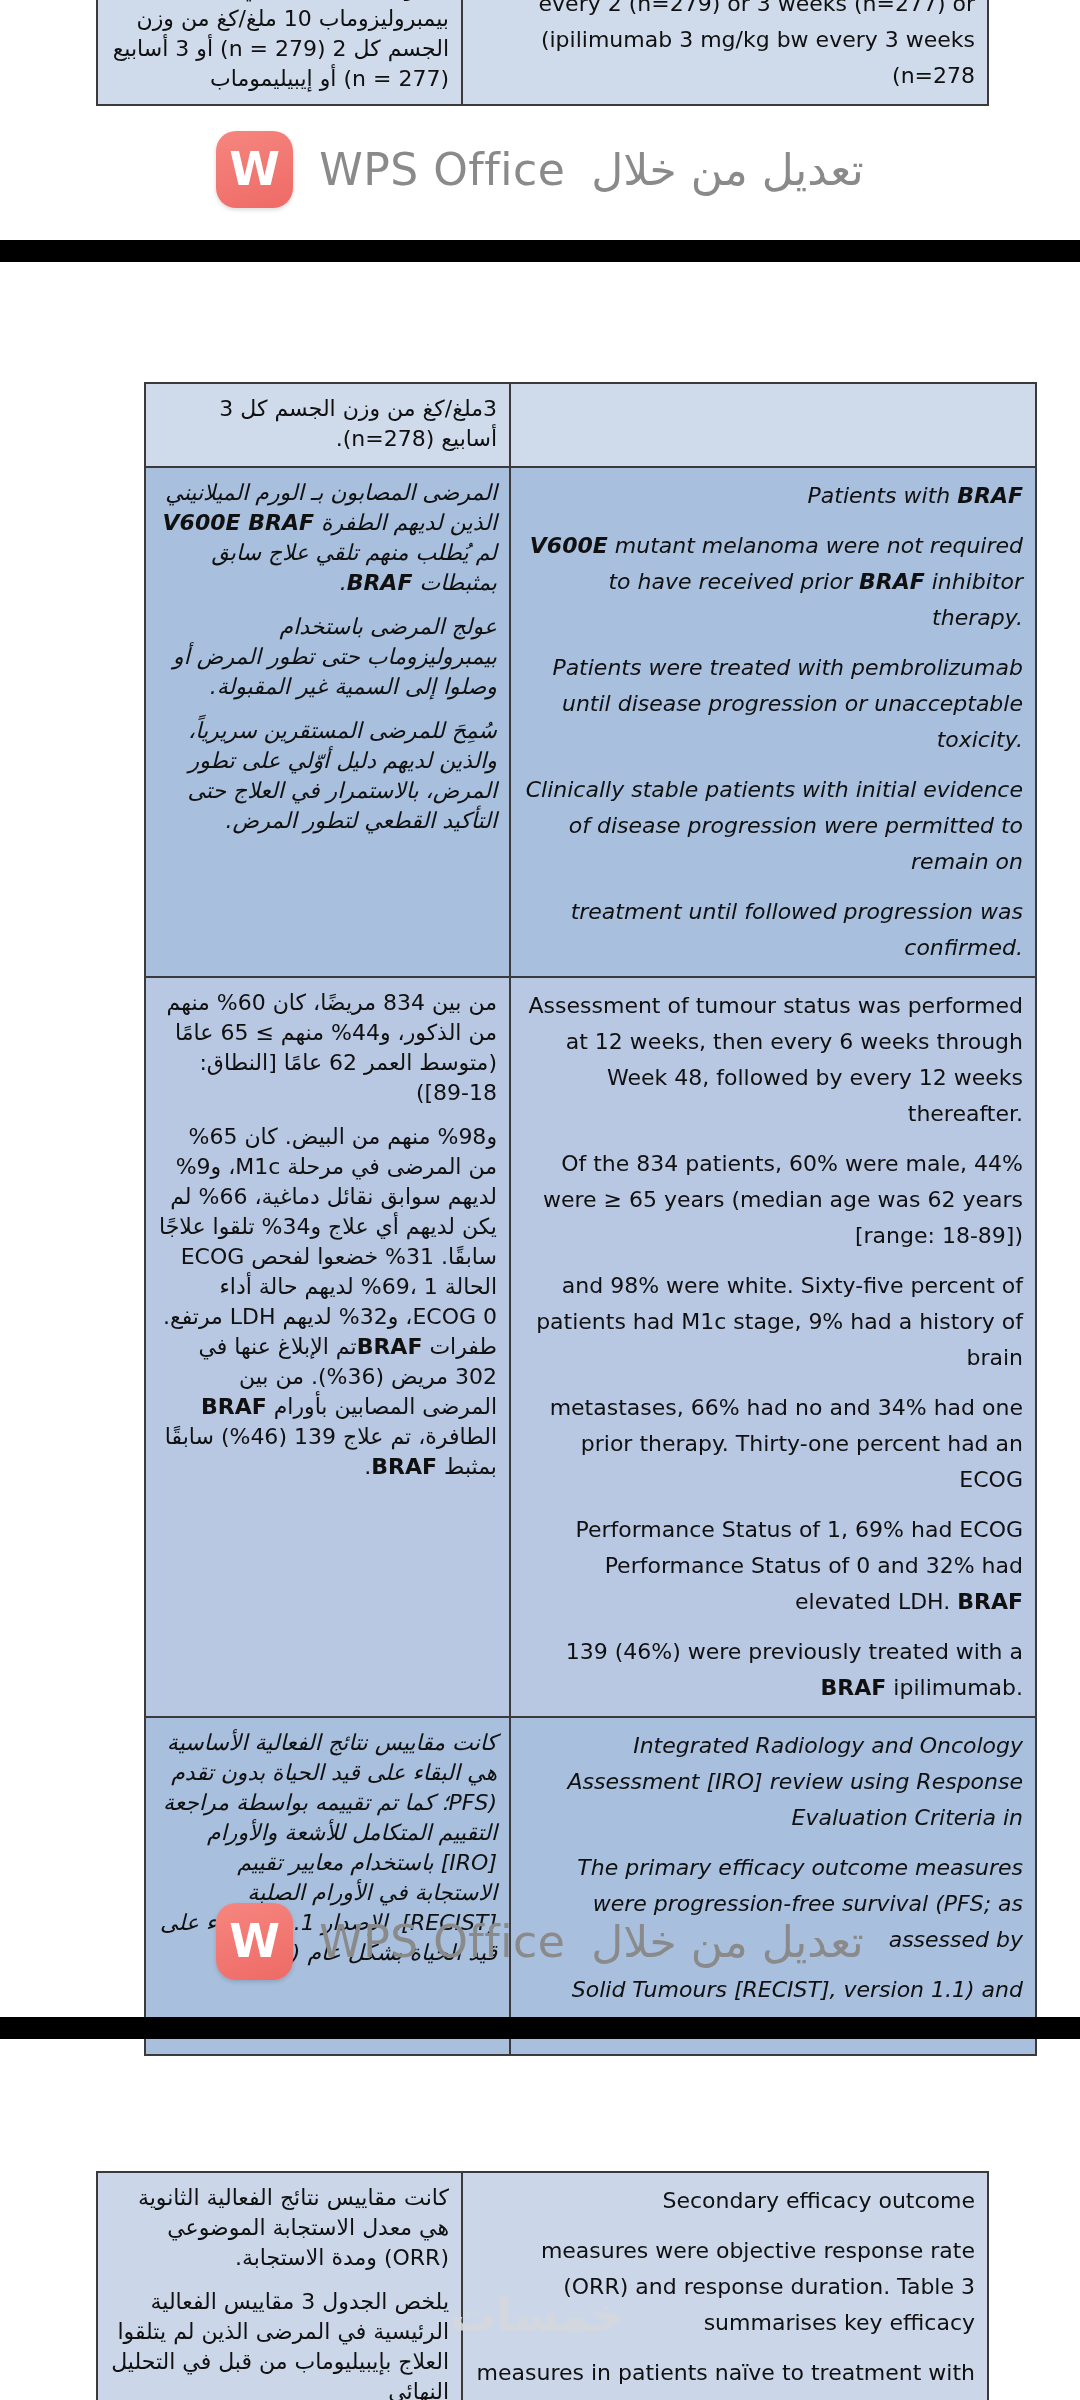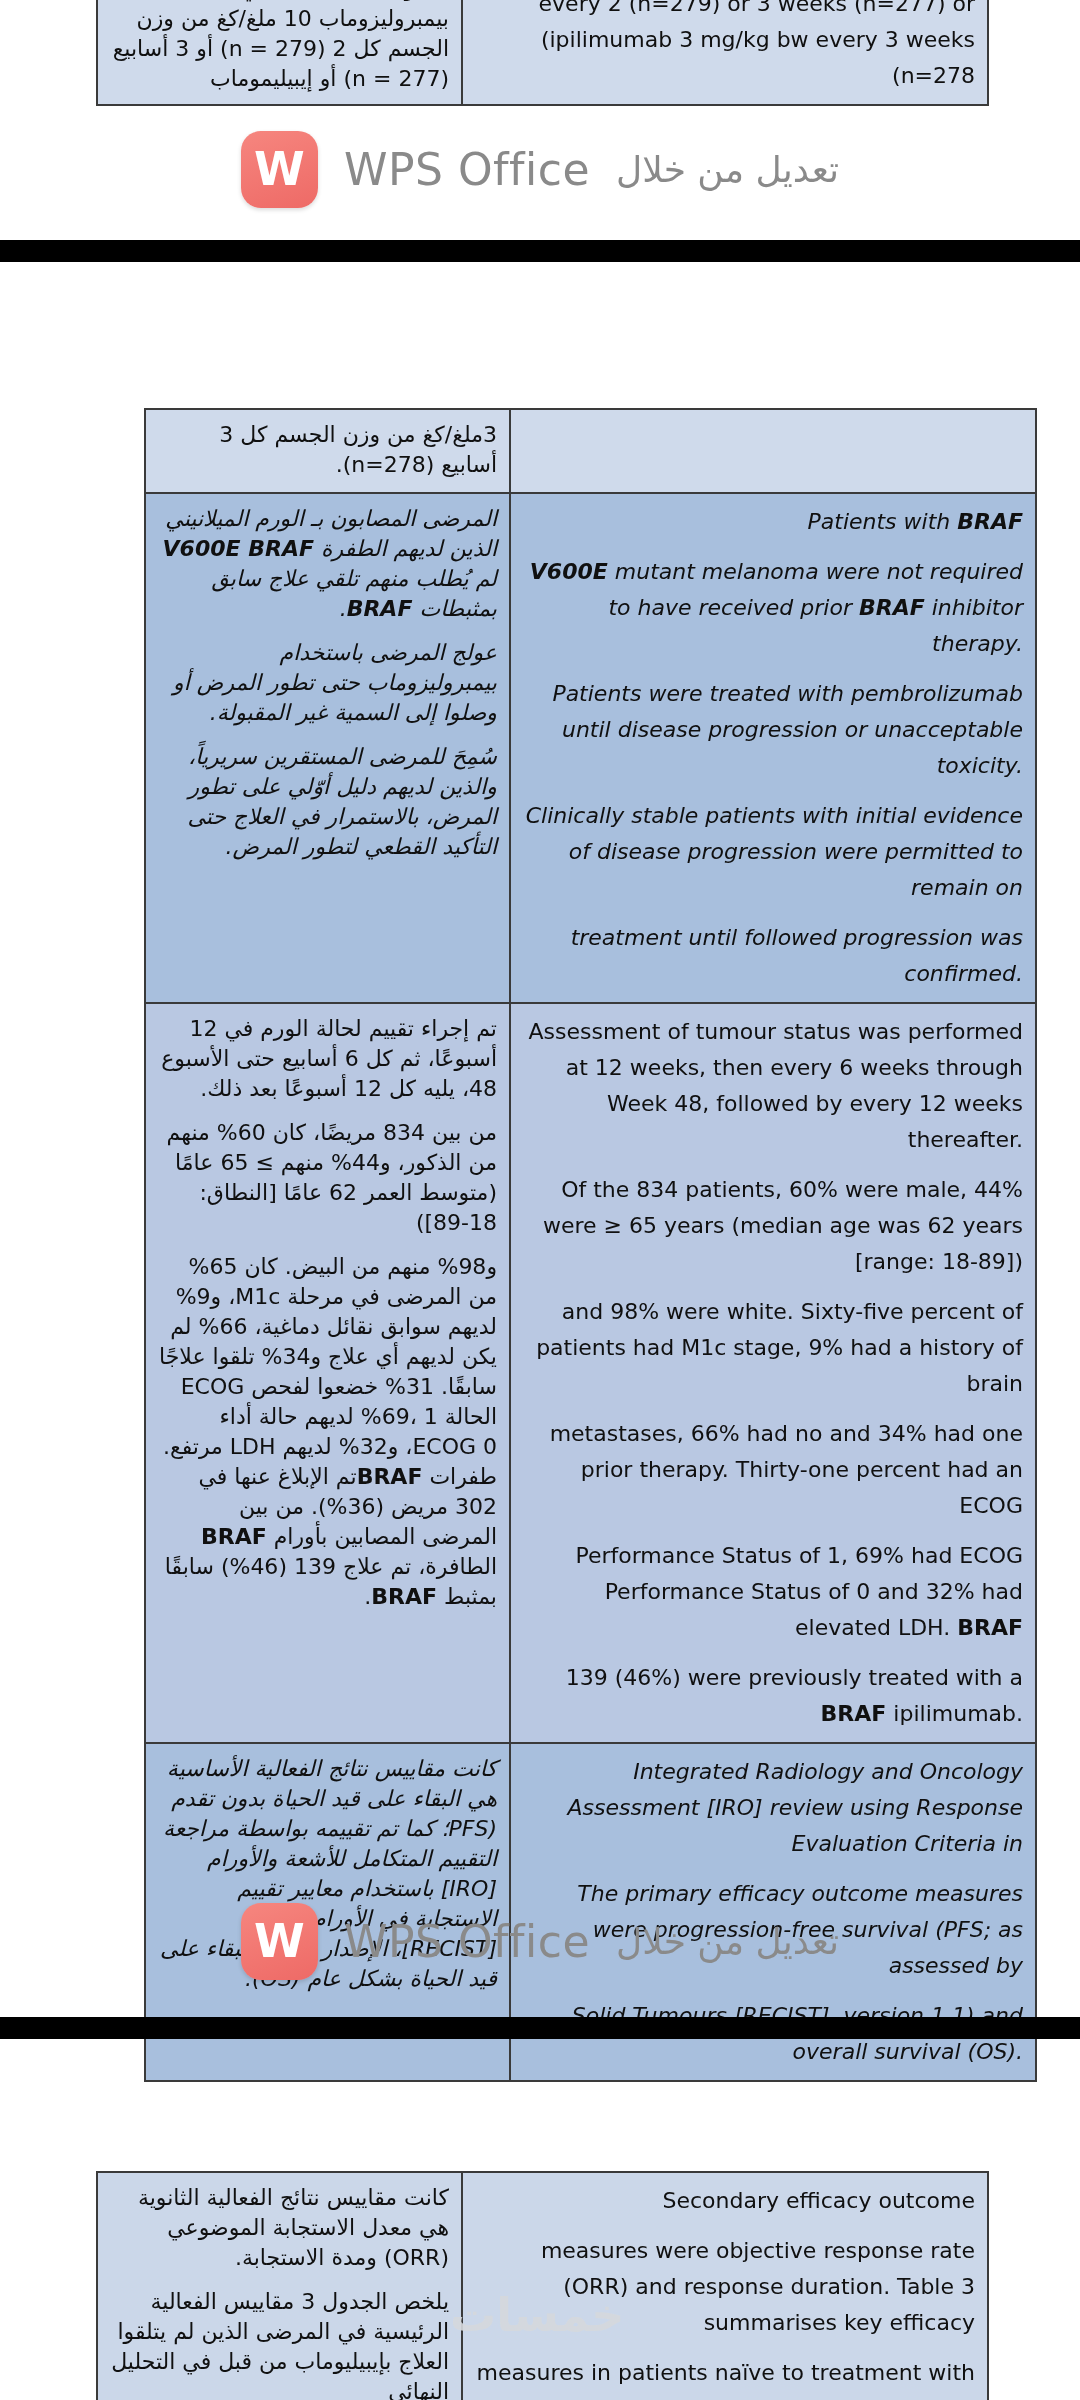--- a/index.html
+++ b/index.html
@@ -8,21 +8,21 @@
 
   
   .bar{position:absolute;left:0;width:1080px;height:22px;background:var(--separator,#000);}
 
   
   .banner{position:absolute;left:0;width:1080px;height:78px;display:flex;align-items:center;justify-content:center;gap:26px;}
   .logo{width:77px;height:77px;border-radius:20px;background:linear-gradient(160deg,#f6867f,var(--logo-pink,#ee6a66));
         display:flex;align-items:center;justify-content:center;box-shadow:0 2px 4px rgba(0,0,0,0.15);}
   .logo span{color:#ffffff;font-size:46px;font-weight:bold;line-height:1;}
   .brand{color:var(--brand-gray,#8a8a8a);font-size:44px;letter-spacing:0.5px;}
-  .tagline{color:var(--brand-gray,#8a8a8a);font-size:36px;direction:rtl;}
+  .tagline{color:var(--brand-gray,#8a8a8a);font-size:44px;direction:rtl;}
 
   
   .tbl{position:absolute;left:96px;width:893px;}
   .trow{display:flex;align-items:stretch;}
   .trow + .trow{margin-top:-2px;}
   .cell{border:2px solid var(--border,#3a3a3a);box-sizing:border-box;padding:10px 12px;color:#101010;}
   .cell.ar{width:367px;direction:rtl;text-align:right;font-size:22px;line-height:30px;}
   .cell.en{width:528px;margin-left:-2px;direction:ltr;text-align:right;font-size:22px;line-height:36px;}
   .cell p{margin:0 0 14px 0;}
   .cell p:last-child{margin-bottom:0;}
@@ -65,21 +65,21 @@
   <div class="banner" style="top:130px;">
     <div class="logo">
         <span>W</span>
       </div>
     <span class="brand">WPS Office</span>
     <span class="tagline">تعديل من خلال</span>
   </div>
 
   <div class="bar" style="top:240px;"></div>
 
-  <div class="tbl" style="top:408px;padding-left:48px;">
+  <div class="tbl" style="top:382px;padding-left:48px;">
     <div class="trow r0">
       <div class="cell ar bg-light">
           <p><span>3ملغ/كغ من وزن الجسم كل 3 أسابيع (n=278).</span></p>
         </div>
       <div class="cell en bg-light"></div>
     </div>
     <div class="trow r1">
       <div class="cell ar bg-dark">
           <p><span>المرضى المصابون بـ الورم الميلانيني الذين لديهم الطفرة </span><b>V600E BRAF</b><span> لم يُطلب منهم تلقي علاج سابق بمثبطات </span><b>BRAF</b><span>.</span></p>
           <p><span>عولج المرضى باستخدام بيمبروليزوماب حتى تطور المرض أو وصلوا إلى السمية غير المقبولة.</span></p>
@@ -88,21 +88,20 @@
       <div class="cell en bg-dark">
           <p><span>Patients with </span><b>BRAF</b></p>
           <p><b>V600E</b><span> mutant melanoma were not required to have received prior </span><b>BRAF</b><span> inhibitor therapy.</span></p>
           <p><span>Patients were treated with pembrolizumab until disease progression or unacceptable toxicity.</span></p>
           <p><span>Clinically stable patients with initial evidence of disease progression were permitted to remain on</span></p>
           <p><span>treatment until followed progression was confirmed.</span></p>
         </div>
     </div>
     <div class="trow r2">
       <div class="cell ar bg-mid">
-          <p><span>تم إجراء تقييم لحالة الورم في 12 أسبوعًا، ثم كل 6 أسابيع حتى الأسبوع 48، يليه كل 12 أسبوعًا بعد ذلك.</span></p>
           <p><span>من بين 834 مريضًا، كان 60% منهم من الذكور، و44% منهم ≥ 65 عامًا (متوسط العمر 62 عامًا [النطاق: 18-89])</span></p>
           <p><span>و98% منهم من البيض. كان 65% من المرضى في مرحلة M1c، و9% لديهم سوابق نقائل دماغية، 66% لم يكن لديهم أي علاج و34% تلقوا علاجًا سابقًا. 31% خضعوا لفحص ECOG الحالة 1 ،69% لديهم حالة أداء ECOG 0، و32% لديهم LDH مرتفع. طفرات </span><b>BRAF</b><span>تم الإبلاغ عنها في 302 مريض (36%). من بين المرضى المصابين بأورام </span><b>BRAF</b><span> الطافرة، تم علاج 139 (46%) سابقًا بمثبط </span><b>BRAF</b><span>.</span></p>
         </div>
       <div class="cell en bg-mid">
           <p><span>Assessment of tumour status was performed at 12 weeks, then every 6 weeks through Week 48, followed by every 12 weeks thereafter.</span></p>
           <p><span>Of the 834 patients, 60% were male, 44% were ≥ 65 years (median age was 62 years [range: 18-89])</span></p>
           <p><span>and 98% were white. Sixty-five percent of patients had M1c stage, 9% had a history of brain</span></p>
           <p><span>metastases, 66% had no and 34% had one prior therapy. Thirty-one percent had an ECOG</span></p>
           <p><span>Performance Status of 1, 69% had ECOG Performance Status of 0 and 32% had elevated LDH. </span><b>BRAF</b></p>
           <p><span>139 (46%) were previously treated with a </span><b>BRAF</b><span> ipilimumab.</span></p>

